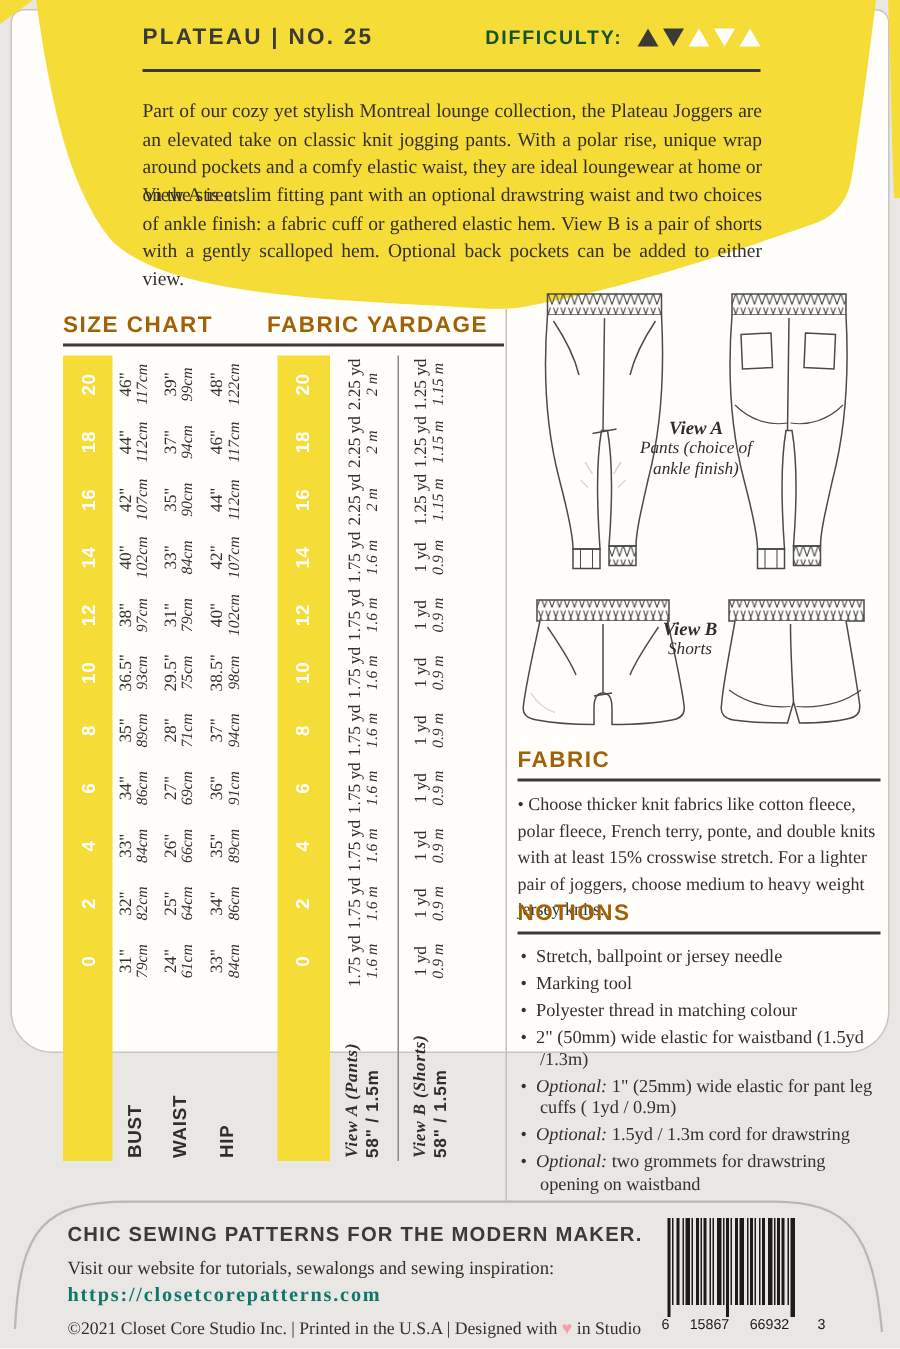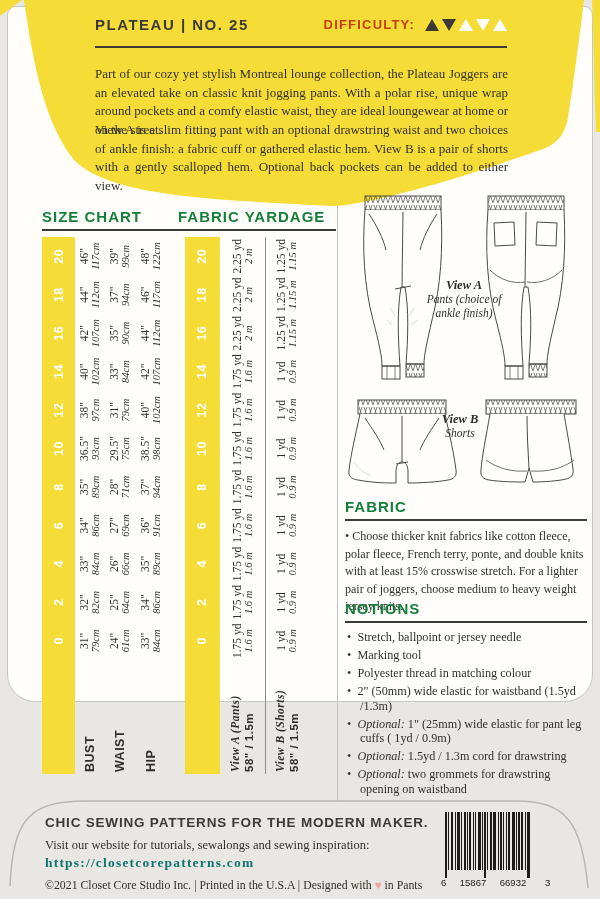--- a/index.html
+++ b/index.html
@@ -7,32 +7,32 @@
   .page{position:relative;width:600px;height:708px;background:#e9e7e3;}
   .env{position:absolute;left:7px;top:6px;right:7px;bottom:6px;background:#fffefb;
        border:1.5px solid #c9c6c0;border-radius:9px 9px 28px 28px;}
   .abs{position:absolute;}
   svg{display:block;}
   
   .flap-svg{position:absolute;left:0;top:0;}
   .flap-head{position:absolute;left:95px;top:16px;width:412px;display:flex;justify-content:space-between;align-items:center;}
   .title{font-size:15px;font-weight:bold;letter-spacing:1.5px;color:#3b3a37;}
   .diff{display:flex;align-items:center;gap:10px;}
-  .diff-label{font-size:13px;font-weight:bold;letter-spacing:1.2px;color:#c2410c;}
+  .diff-label{font-size:13px;font-weight:bold;letter-spacing:1.2px;color:#14532d;}
   .tris{display:flex;align-items:center;gap:3px;}
   .tri{width:0;height:0;border-left:7px solid transparent;border-right:7px solid transparent;}
   .tri.up.dark{border-bottom:12px solid #3b3a37;}
   .tri.down.dark{border-top:12px solid #3b3a37;}
   .tri.up.light{border-bottom:12px solid #ffffff;}
   .tri.down.light{border-top:12px solid #ffffff;}
   .flap-rule{position:absolute;left:95px;top:46px;width:412px;height:0;border-top:2px solid #3b3a37;}
   .desc{position:absolute;left:95px;width:413px;font-family:"Liberation Serif",serif;
         font-size:13px;line-height:18.5px;color:#33302c;text-align:justify;}
   
-  .h-sec{font-size:15px;font-weight:bold;letter-spacing:1px;color:#15803d;}
+  .h-sec{font-size:15px;font-weight:bold;letter-spacing:1px;color:#a16207;}
   .rule2{position:absolute;height:0;border-top:2px solid #3b3a37;}
   
   .rot-wrap{position:absolute;overflow:visible;}
   .rot-in{position:absolute;left:0;top:0;transform-origin:0 0;display:flex;flex-direction:column;}
   .t-head{display:flex;background:#f6dc36;align-items:center;}
   .t-row{display:flex;align-items:center;}
   .t-spacer{flex:0 0 114px;}
   .t-size{flex:1;text-align:center;color:#fff;font-weight:bold;font-size:12.5px;letter-spacing:.5px;}
   .t-label{flex:0 0 114px;font-weight:bold;font-size:12.5px;letter-spacing:.5px;color:#2f2e2b;padding-left:2px;box-sizing:border-box;}
   .t-cell{flex:1;text-align:center;font-family:"Liberation Serif",serif;color:#33302c;}
@@ -451,21 +451,21 @@
     </div>
 
   <svg class="abs" style="left:0;top:790px;" width="600" height="109" viewBox="0 0 600 109">
     <path d="M10,96 C13,28 30,11 86,11 L516,11 C566,11 582,32 588,98" fill="none" stroke="#b9b7b2" stroke-width="1.5"></path>
   </svg>
 
   <div class="abs foot-line1" style="left:45px;top:815px;">CHIC SEWING PATTERNS FOR THE MODERN MAKER.</div>
   <div class="abs foot-serif" style="left:45px;top:838px;">Visit our website for tutorials, sewalongs and sewing inspiration:</div>
   <div class="abs foot-url" style="left:45px;top:855px;">https://closetcorepatterns.com</div>
   <div class="abs foot-copy" style="left:45px;top:878px;">
-    <span>©2021 Closet Core Studio Inc. | Printed in the U.S.A | Designed with </span><span class="heart">♥</span><span> in Pants</span>
+    <span>©2021 Closet Core Studio Inc. | Printed in the U.S.A | Designed with </span><span class="heart">♥</span><span> in Studio</span>
   </div>
 
   <svg class="abs" id="barcode-svg" style="left:441px;top:810px;" width="118" height="80" viewBox="0 0 118 80">
       <rect x="4" y="2" width="2" height="66" fill="#1c1b19"></rect>
       <rect x="7" y="2" width="1" height="58" fill="#1c1b19"></rect>
       <rect x="10" y="2" width="2" height="58" fill="#1c1b19"></rect>
       <rect x="14" y="2" width="1" height="58" fill="#1c1b19"></rect>
       <rect x="16" y="2" width="3" height="58" fill="#1c1b19"></rect>
       <rect x="20" y="2" width="1" height="58" fill="#1c1b19"></rect>
       <rect x="23" y="2" width="2" height="58" fill="#1c1b19"></rect>

